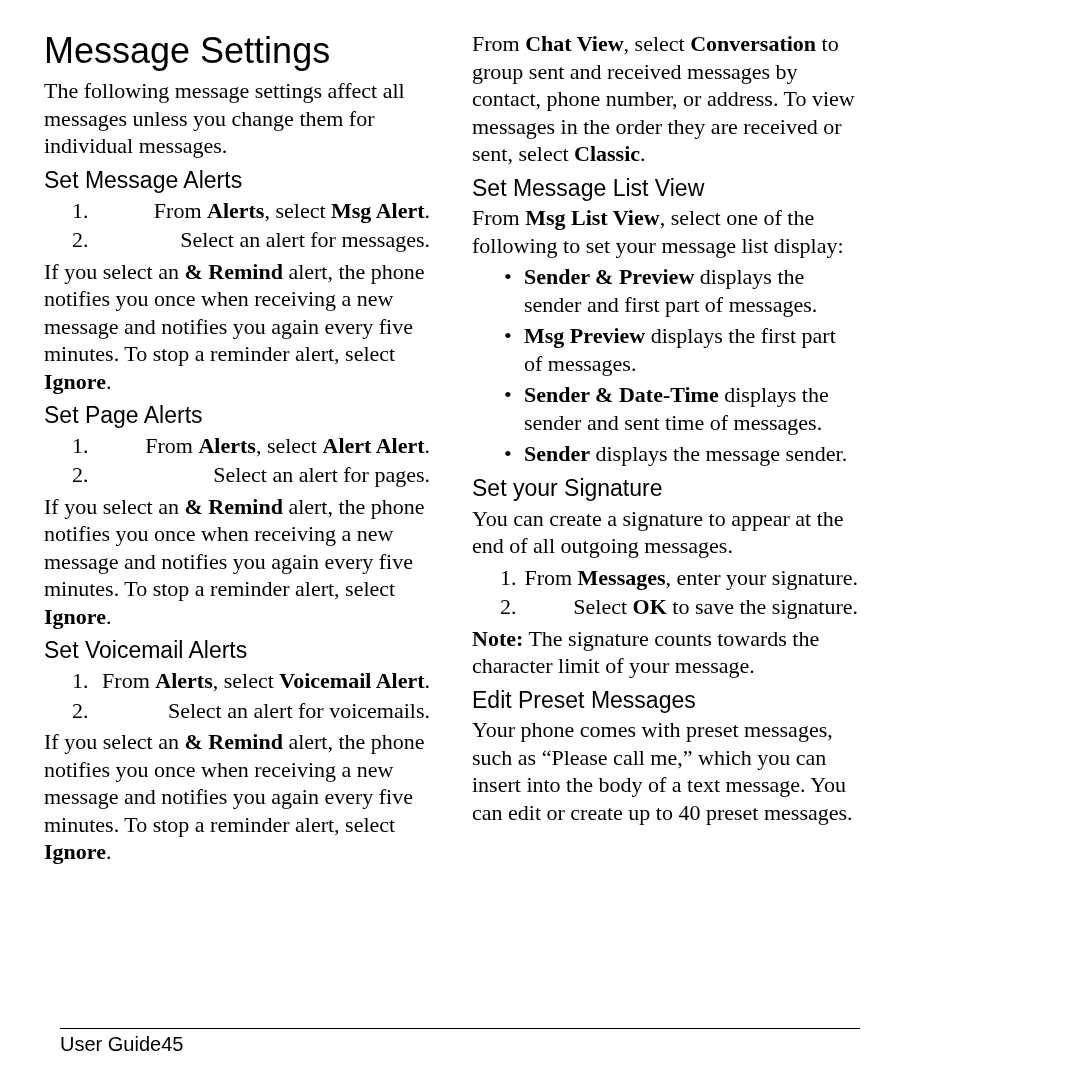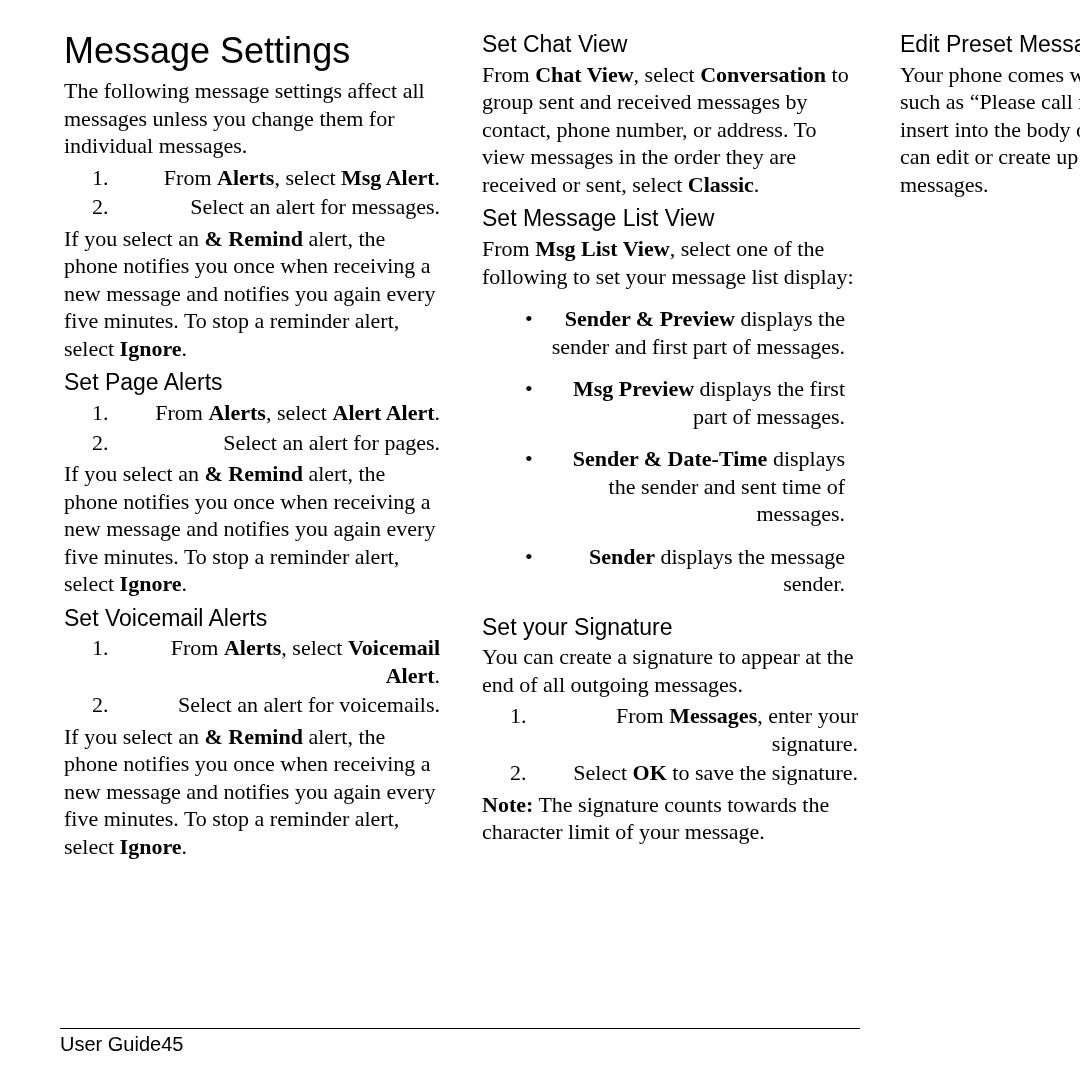--- a/index.html
+++ b/index.html
@@ -8,21 +8,21 @@
     width: 1080px;
     height: 1080px;
     background: #fff;
     font-family: "Times New Roman", Times, serif;
     color: #000;
   }
   .page {
     box-sizing: border-box;
     width: 910px;
     height: 1080px;
-    padding: 30px 50px 20px 64px;
+    padding: 30px 50px 20px 44px;
     position: relative;
   }
   .cols {
     column-count: 2;
     column-gap: 40px;
     column-fill: auto;
     height: 960px;
   }
   h1.title {
     font-family: Arial, Helvetica, sans-serif;
@@ -57,22 +57,21 @@
   ul {
     font-size: 22px;
     line-height: 1.25;
     margin: 2px 0 4px 0;
     padding-left: 28px;
     list-style: none;
   }
   ul li {
     position: relative;
     padding-left: 20px;
-    margin: 15px;
-    text-align: right;
+    margin: 4px;
   }
   ul li::before {
     content: "•";
     position: absolute;
     left: 0;
     top: 0;
   }
   b { font-weight: bold; }
   .block { break-inside: avoid; }
   .footer {
@@ -93,20 +92,21 @@
 </head>
 <body>
 
 <div class="page">
   <div class="cols">
 
     <h1 class="title">Message Settings</h1>
     <p>The following message settings affect all messages unless you change them for individual messages.</p>
 
     <div class="block">
+      <h2 class="sub">Set Message Alerts</h2>
       <ol>
         <li>
           <span>From </span><b>Alerts</b><span>, select </span><b>Msg Alert</b><span>.</span>
         </li>
         <li>Select an alert for messages.</li>
       </ol>
       <p>
         <span>If you select an </span><b>&amp; Remind</b><span> alert, the phone notifies you once when receiving a new message and notifies you again every five minutes. To stop a reminder alert, select </span><b>Ignore</b><span>.</span>
       </p>
     </div>
@@ -131,21 +131,20 @@
           <span>From </span><b>Alerts</b><span>, select </span><b>Voicemail Alert</b><span>.</span>
         </li>
         <li>Select an alert for voicemails.</li>
       </ol>
       <p>
         <span>If you select an </span><b>&amp; Remind</b><span> alert, the phone notifies you once when receiving a new message and notifies you again every five minutes. To stop a reminder alert, select </span><b>Ignore</b><span>.</span>
       </p>
     </div>
 
     <div class="block">
-      <h2 class="sub col2-first">Set Chat View</h2>
       <p>
         <span>From </span><b>Chat View</b><span>, select </span><b>Conversation</b><span> to group sent and received messages by contact, phone number, or address. To view messages in the order they are received or sent, select </span><b>Classic</b><span>.</span>
       </p>
     </div>
 
     <div class="block">
       <h2 class="sub">Set Message List View</h2>
       <p>
         <span>From </span><b>Msg List View</b><span>, select one of the following to set your message list display:</span>
       </p>

